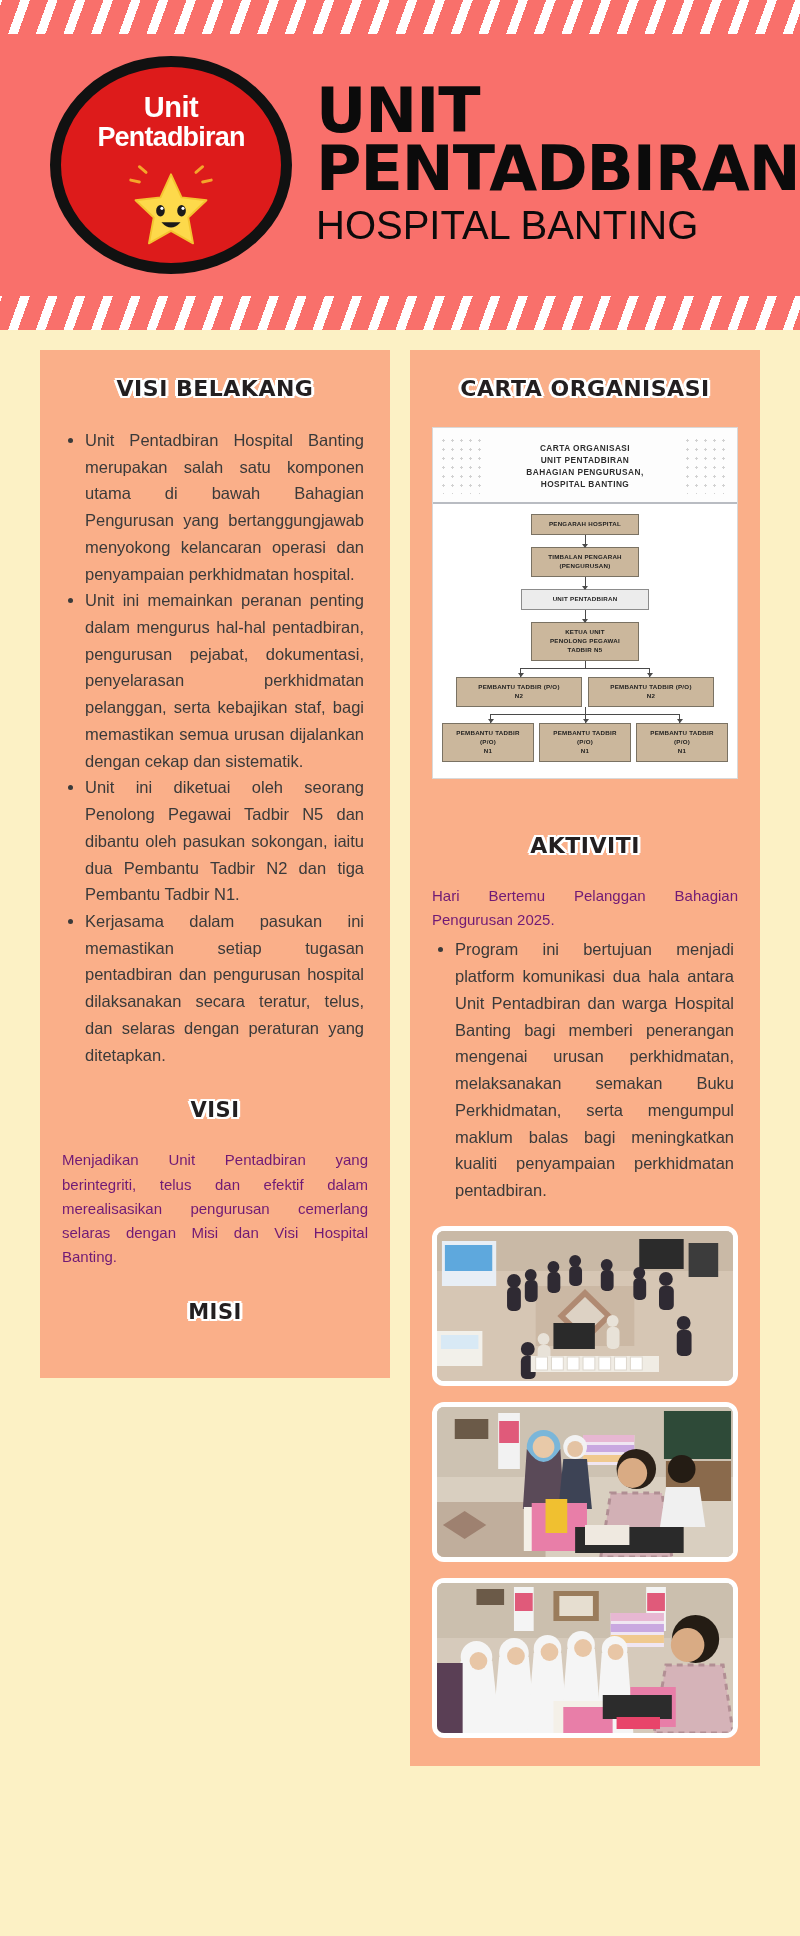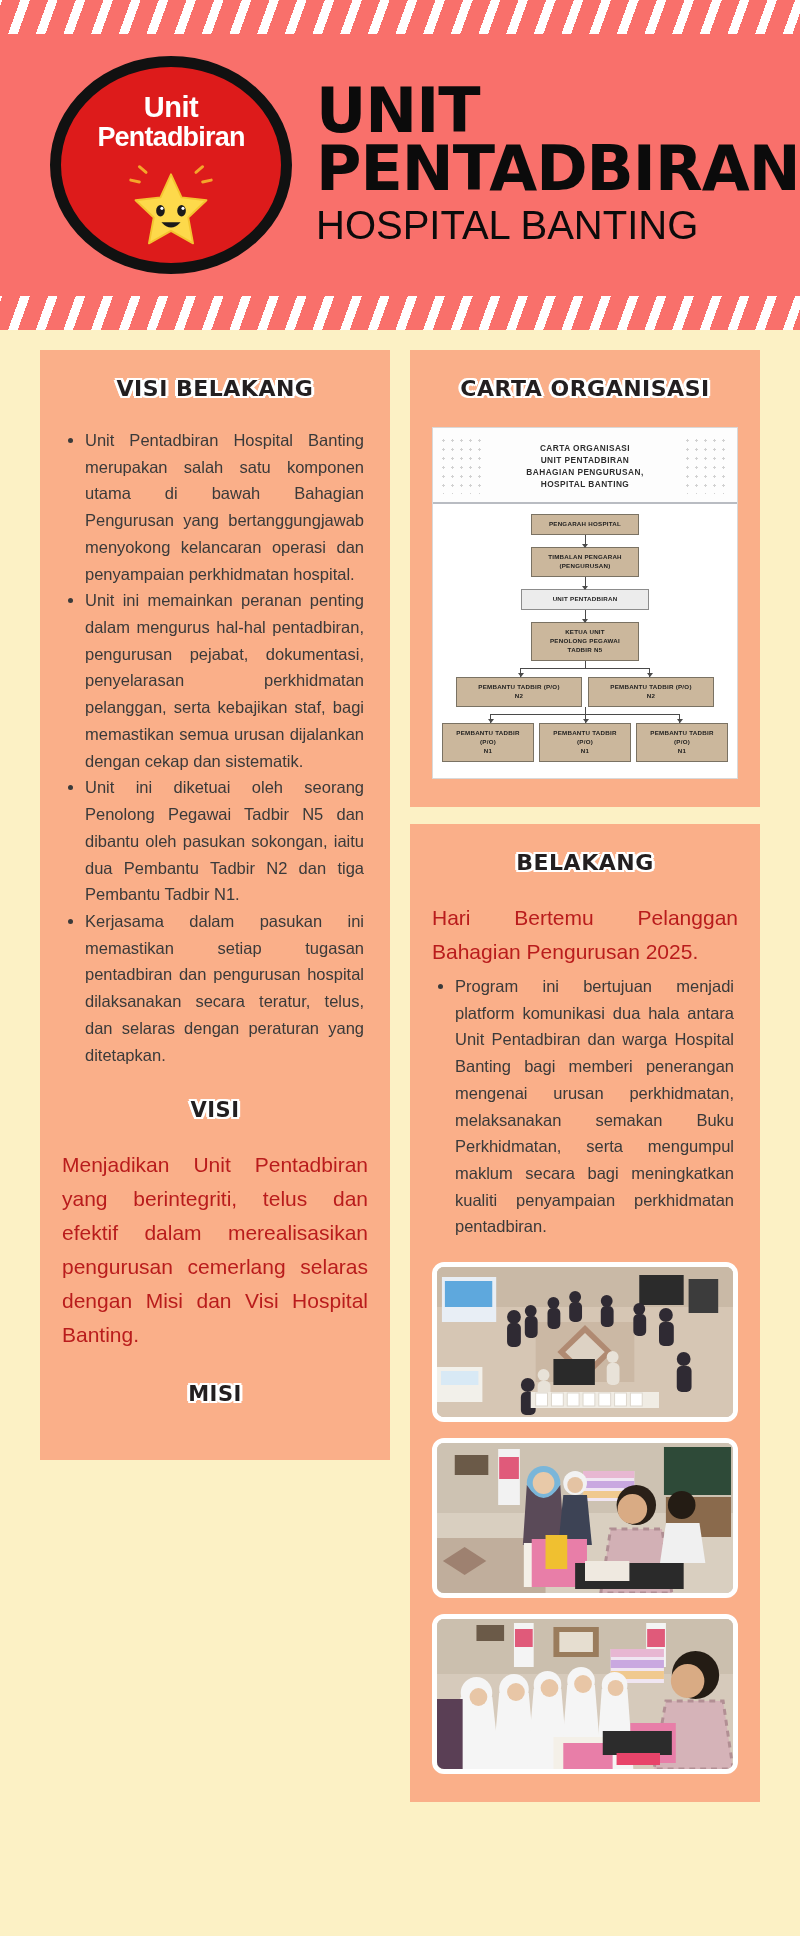--- a/index.html
+++ b/index.html
@@ -107,21 +107,21 @@
     top: 330px;
     left: 0;
     width: 800px;
     height: 1606px;
     padding: 20px 40px 28px 40px;
     display: flex;
     gap: 20px;
     align-items: flex-start;
   }
   .col-left  { width: 350px; flex: 0 0 350px; }
-  .col-right { width: 350px; flex: 0 0 350px; display: flex; flex-direction: column; gap: 17px; }
+  .col-right { width: 350px; flex: 0 0 350px; display: flex; flex-direction: column; gap: 0; }
 
   .panel {
     background: #FAAF89;
     padding: 26px 22px 28px 22px;
   }
 
   .section-title {
     text-align: center;
     font-family: "DejaVu Sans", sans-serif;
     font-weight: 900;
@@ -131,23 +131,23 @@
     -webkit-text-stroke: 0px;
     text-shadow:
       2px 0 0 #fff, -2px 0 0 #fff, 0 2px 0 #fff, 0 -2px 0 #fff,
       2px 2px 0 #fff, -2px 2px 0 #fff, 2px -2px 0 #fff, -2px -2px 0 #fff,
       3px 0 0 #fff, -3px 0 0 #fff;
     margin-bottom: 26px;
   }
   .section-title.small { font-size: 21px; }
 
   .body-text {
-    font-size: 21px;
+    font-size: 15px;
     line-height: 1.62;
-    color: #b91c1c;
+    color: #701a75;
     text-align: justify;
   }
   ul.bullets {
     list-style: disc;
     padding-left: 19px;
     margin: 4px;
   }
   ul.bullets li {
     font-size: 16.5px;
     line-height: 1.62;
@@ -405,24 +405,24 @@
 N1</div>
             <div class="node w-n1" style="white-space:pre-line">PEMBANTU TADBIR
 (P/O)
 N1</div>
           </div>
         </div>
       </div>
     </div>
 
     <div class="panel">
-      <div class="section-title">BELAKANG</div>
+      <div class="section-title">AKTIVITI</div>
       <div class="body-text">Hari Bertemu Pelanggan Bahagian Pengurusan 2025.</div>
       <ul class="bullets gap-top-md">
-        <li>Program ini bertujuan menjadi platform komunikasi dua hala antara Unit Pentadbiran dan warga Hospital Banting bagi memberi penerangan mengenai urusan perkhidmatan, melaksanakan semakan Buku Perkhidmatan, serta mengumpul maklum secara bagi meningkatkan kualiti penyampaian perkhidmatan pentadbiran.</li>
+        <li>Program ini bertujuan menjadi platform komunikasi dua hala antara Unit Pentadbiran dan warga Hospital Banting bagi memberi penerangan mengenai urusan perkhidmatan, melaksanakan semakan Buku Perkhidmatan, serta mengumpul maklum balas bagi meningkatkan kualiti penyampaian perkhidmatan pentadbiran.</li>
       </ul>
 
       <div class="photo-stack">
 
         <div class="photo">
           <svg viewBox="0 0 300 150" preserveAspectRatio="none" xmlns="http://www.w3.org/2000/svg">
             <rect width="300" height="150" fill="#d6c6b4"></rect>
             <rect x="0" y="0" width="300" height="40" fill="#c9b9a6"></rect>
             <rect x="100" y="55" width="100" height="60" fill="#cbb8a4"></rect>
             <polygon points="150,58 178,85 150,112 122,85" fill="#b08a72"></polygon>

